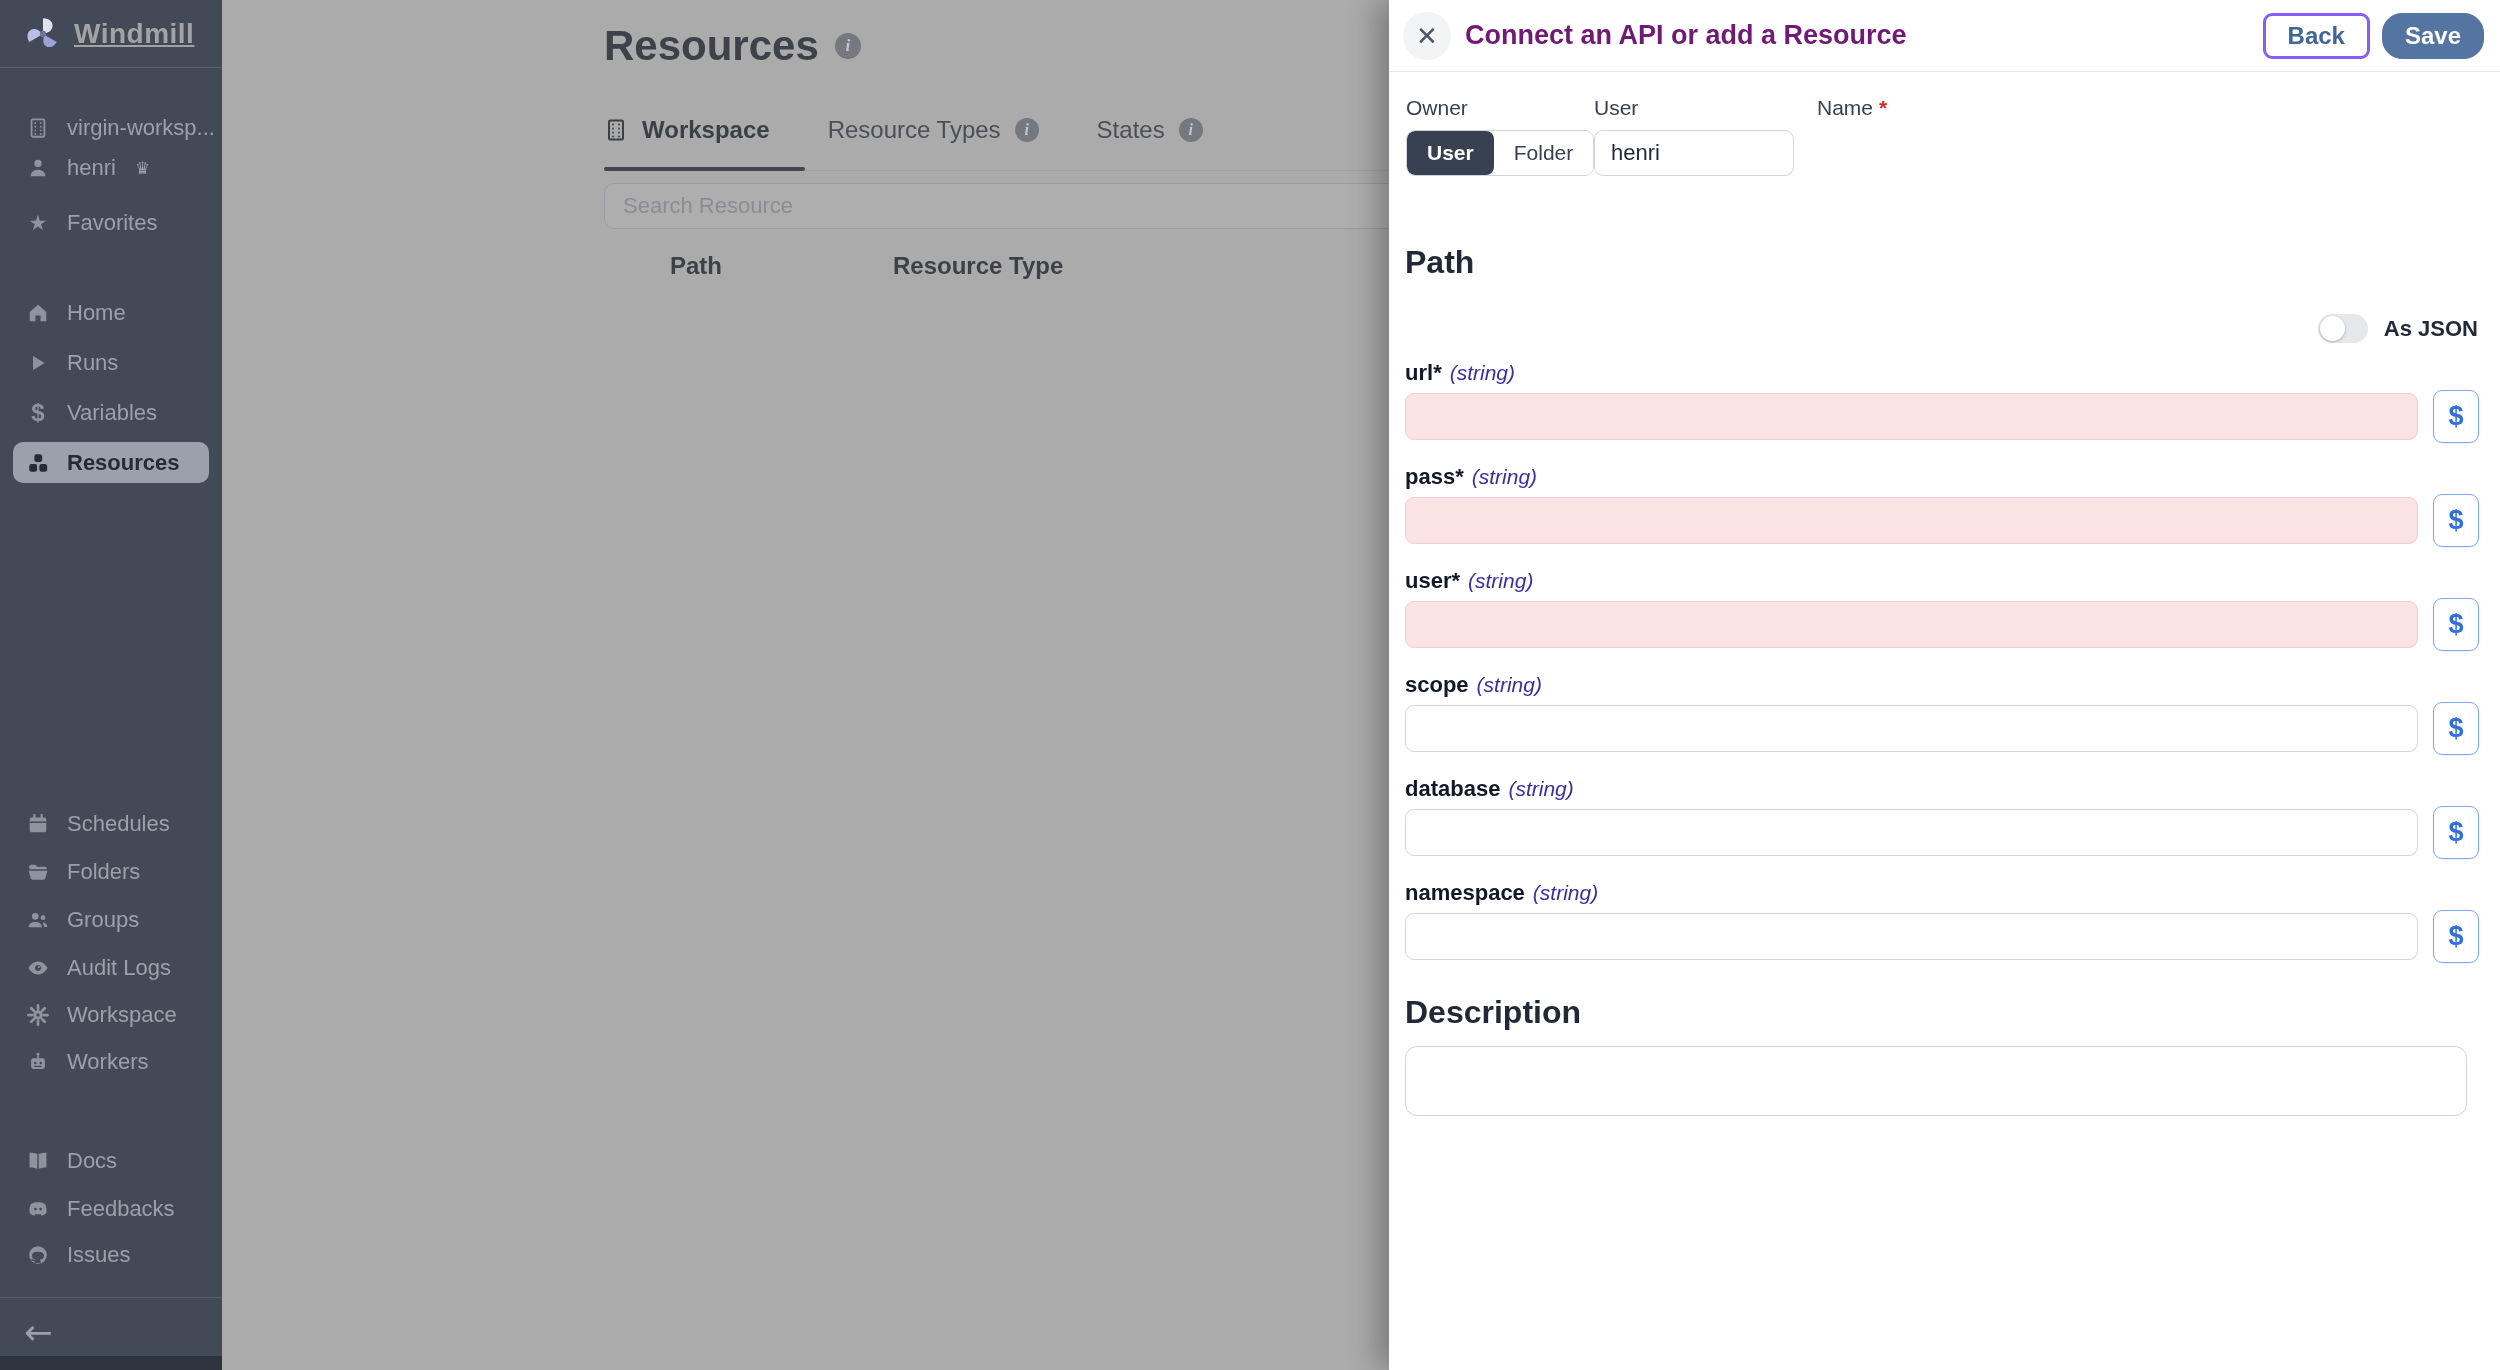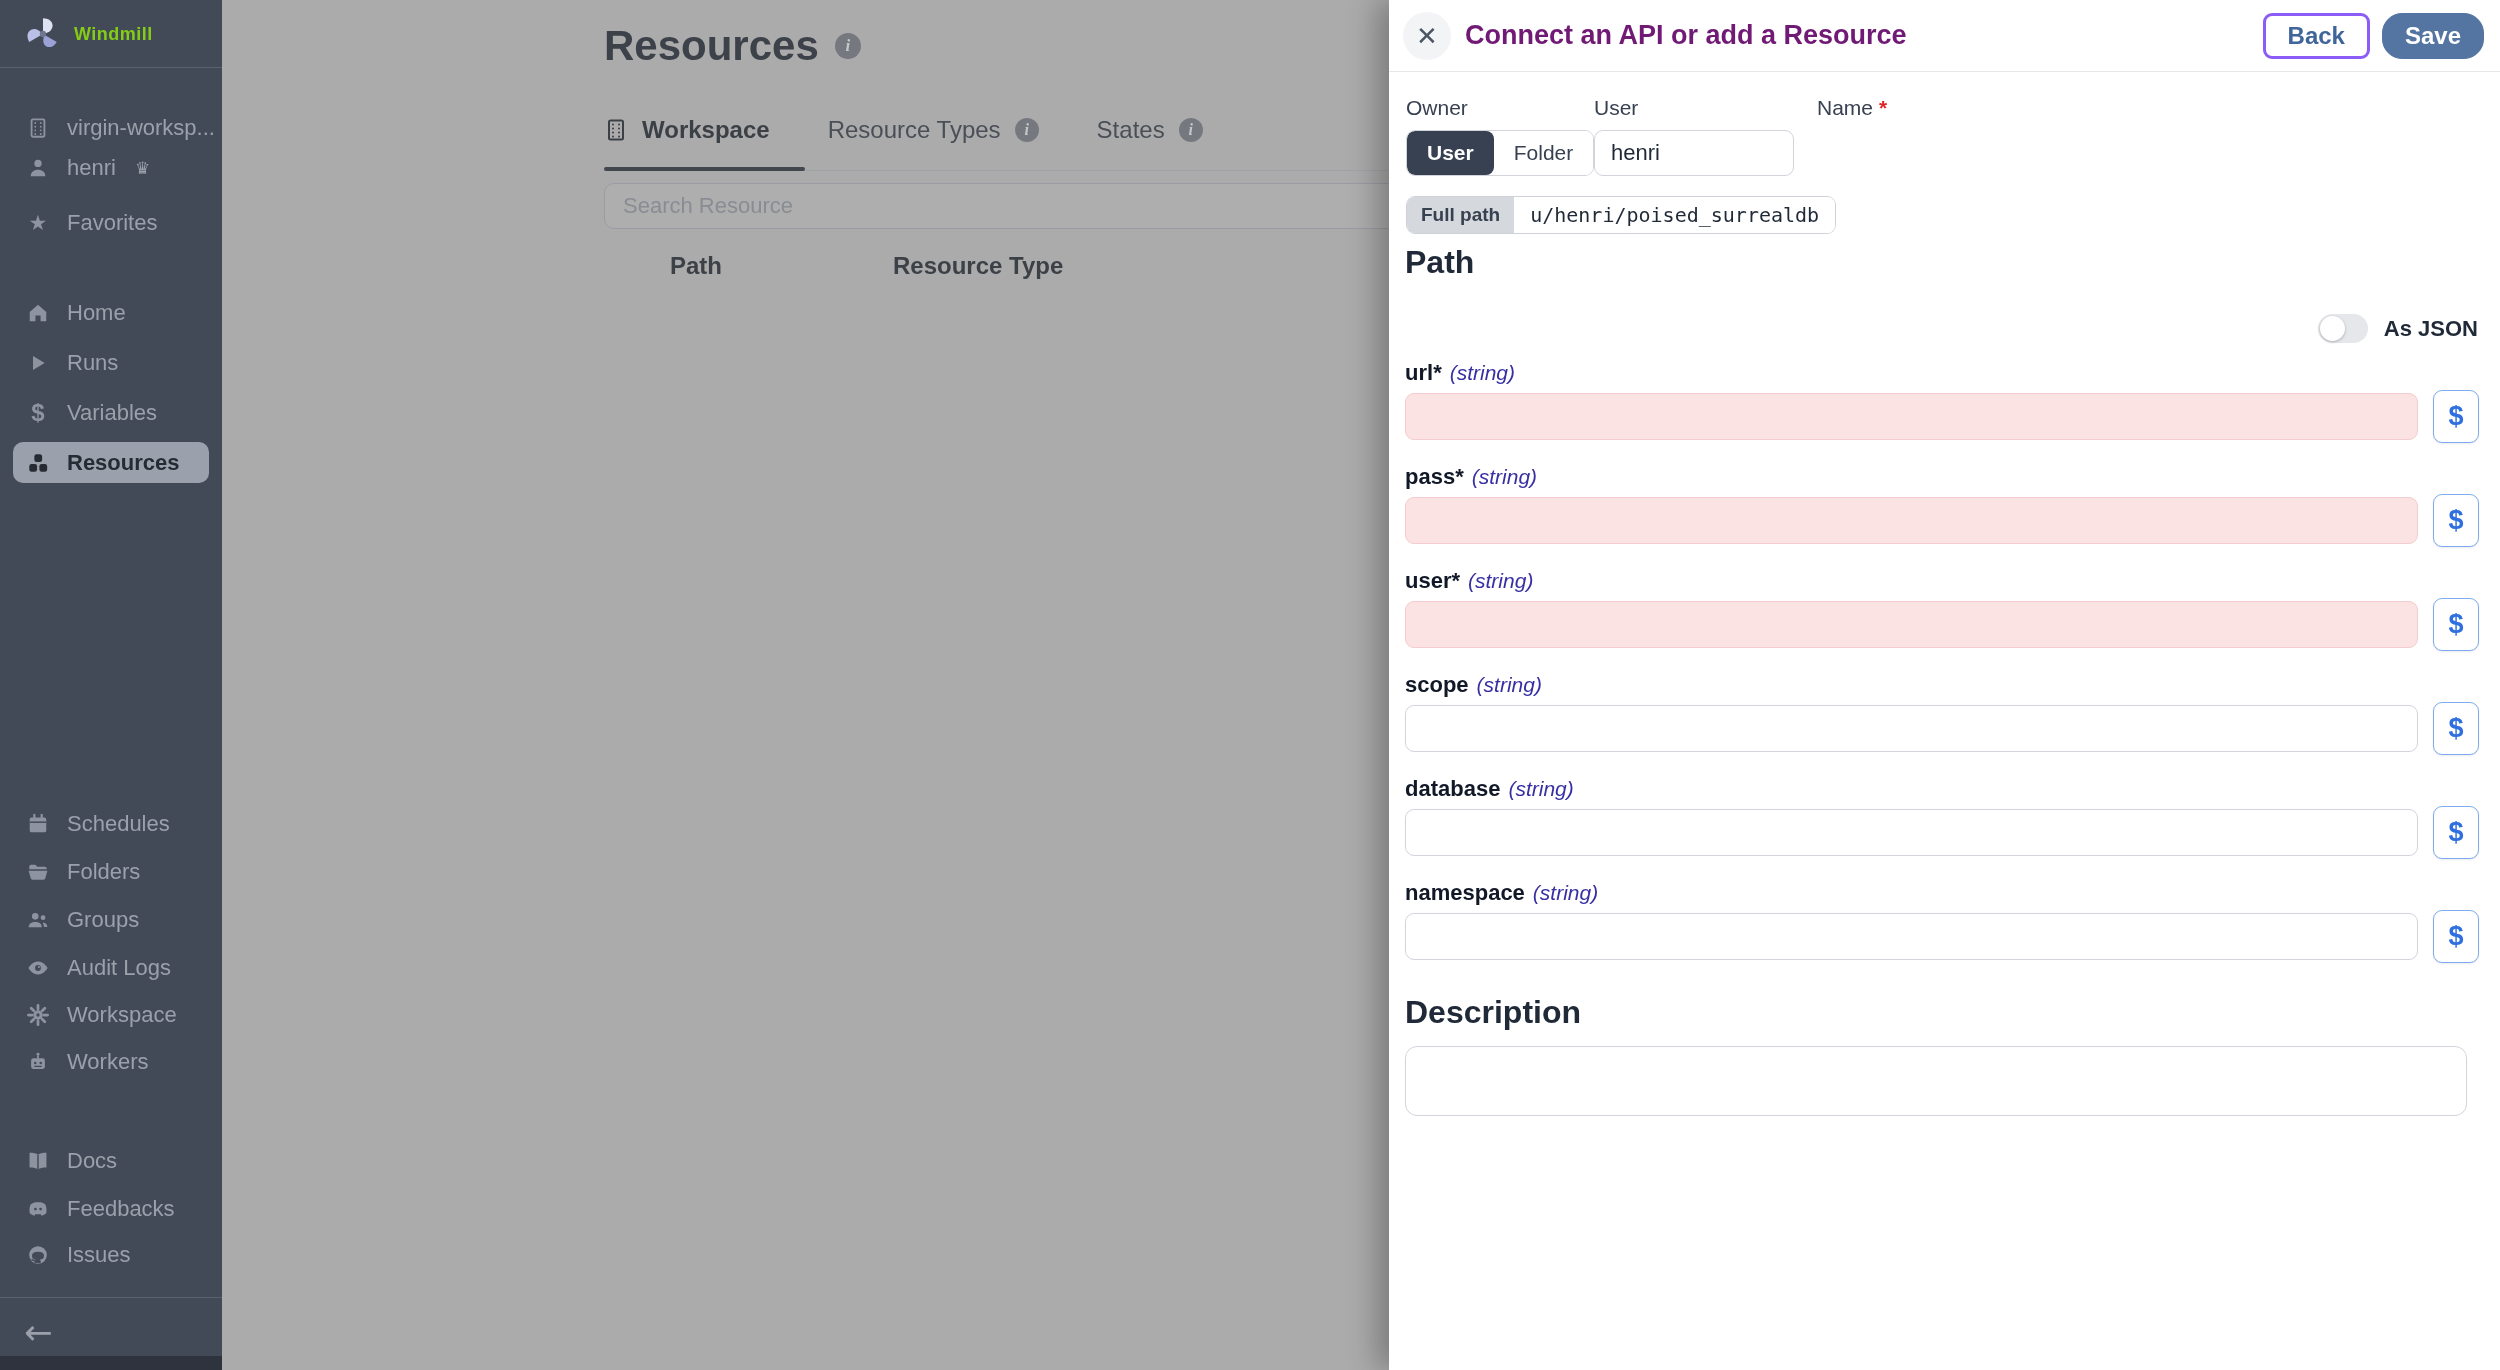--- a/index.html
+++ b/index.html
@@ -3,21 +3,21 @@
 <meta charset="utf-8">
 <style>
   * { margin:0; padding:0; box-sizing:border-box; }
   body { font-family:"Liberation Sans", sans-serif; }
   .stage { position:relative; width:2500px; height:1370px; overflow:hidden; background:#ababab; }
 
   
   .sidebar { position:absolute; top:0; left:0; bottom:0; width:222px; background:#434a57; }
   .sdivider { position:absolute; left:0; right:0; height:1px; background:#596070; }
   .logo-row { position:absolute; top:12px; left:24px; height:44px; display:flex; align-items:center; gap:12px; }
-  .logo-text { color:#84cc16; font-size:18px; font-weight:700; letter-spacing:.5px; }
+  .logo-text { color:#a3a3a3; font-size:28px; font-weight:700; letter-spacing:.5px;text-decoration:underline; }
   .srow { position:absolute; left:13px; width:196px; height:41px; display:flex; align-items:center; gap:17px; padding:0 13px; color:#9ba1ab; font-size:22px; border-radius:10px; cursor:pointer; white-space:nowrap; }
   .srow .ic { width:24px; height:24px; flex:0 0 24px; display:flex; align-items:center; justify-content:center; color:#8e949f; }
   .srow.active { background:#9ba1ac; color:#262b33; font-weight:700; }
   .srow.active .ic { color:#262b33; }
   .glyph { font-family:"DejaVu Sans", sans-serif; }
   .crown { font-family:"DejaVu Sans", sans-serif; font-size:17px; color:#9ba1ab; margin-left:2px; }
   .collapse-arrow { position:absolute; left:24px; top:1312px; color:#9ba1ab; font-size:34px; font-family:"DejaVu Sans", sans-serif; cursor:pointer; }
   .side-bottom-strip { position:absolute; left:0; right:0; bottom:0; height:14px; background:#2e333d; }
 
   
@@ -293,24 +293,20 @@
       <span>Name</span>
       <span class="req-star">*</span>
     </div>
 
     <div class="seg-group">
       <button class="seg active">User</button>
       <button class="seg">Folder</button>
     </div>
     <input class="inp" style="top: 130px; left: 205px; width: 200px;" value="henri">
 
-    <div class="fullpath">
-      <span class="fp-badge">Full path</span>
-      <span class="fp-value">u/henri/poised_surrealdb</span>
-    </div>
 
     <h2 class="section-heading" style="top:244px">Path</h2>
     <div class="asjson">
       <div class="toggle">
           <div class="knob"></div>
         </div>
       <span class="asjson-label">As JSON</span>
     </div>
 
     <div class="frow required" style="top:360px">

